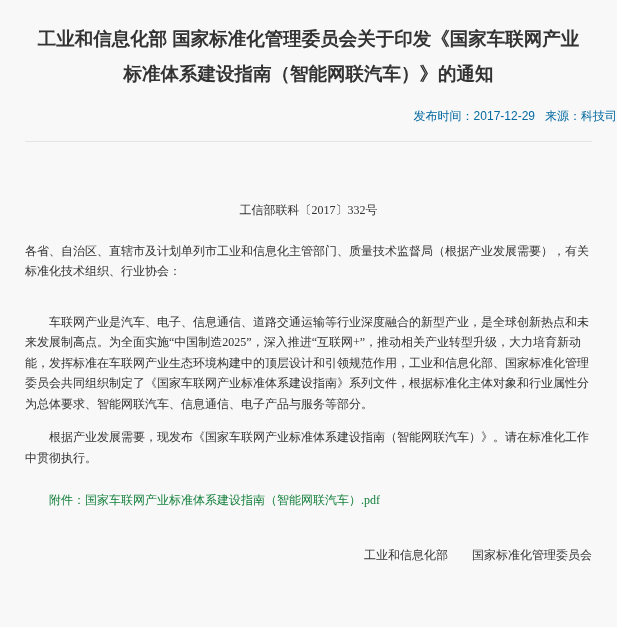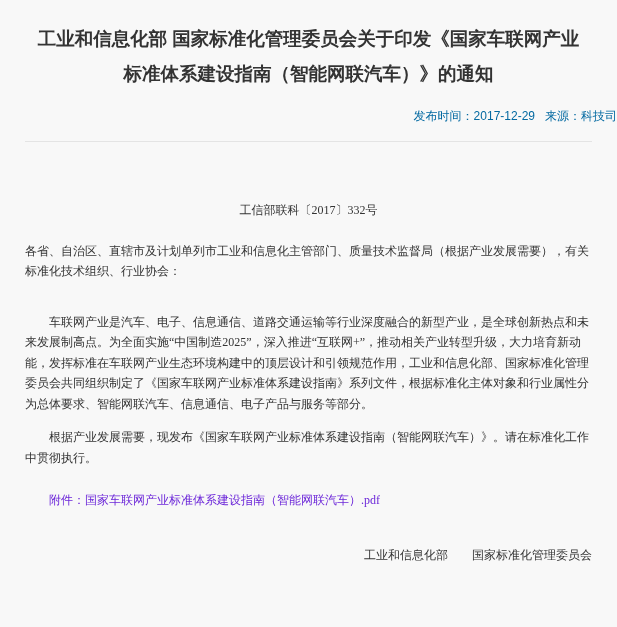--- a/index.html
+++ b/index.html
@@ -62,21 +62,21 @@
   .para {
     margin: 30px 0 0 0;
     text-indent: 2em;
   }
   .para-2 {
     margin-top: 13px;
   }
   .attachment {
     margin: 22px 0 0 0;
     text-indent: 2em;
-    color: #6d28d9;
+    color: #15803d;
     cursor: pointer;
   }
   .signature-block {
     margin: 32px 0 0 auto;
     width: max-content;
     line-height: 24px;
     font-family: Liberation Serif, serif;
   }
   .signature-line { white-space: pre; }
 </style>

